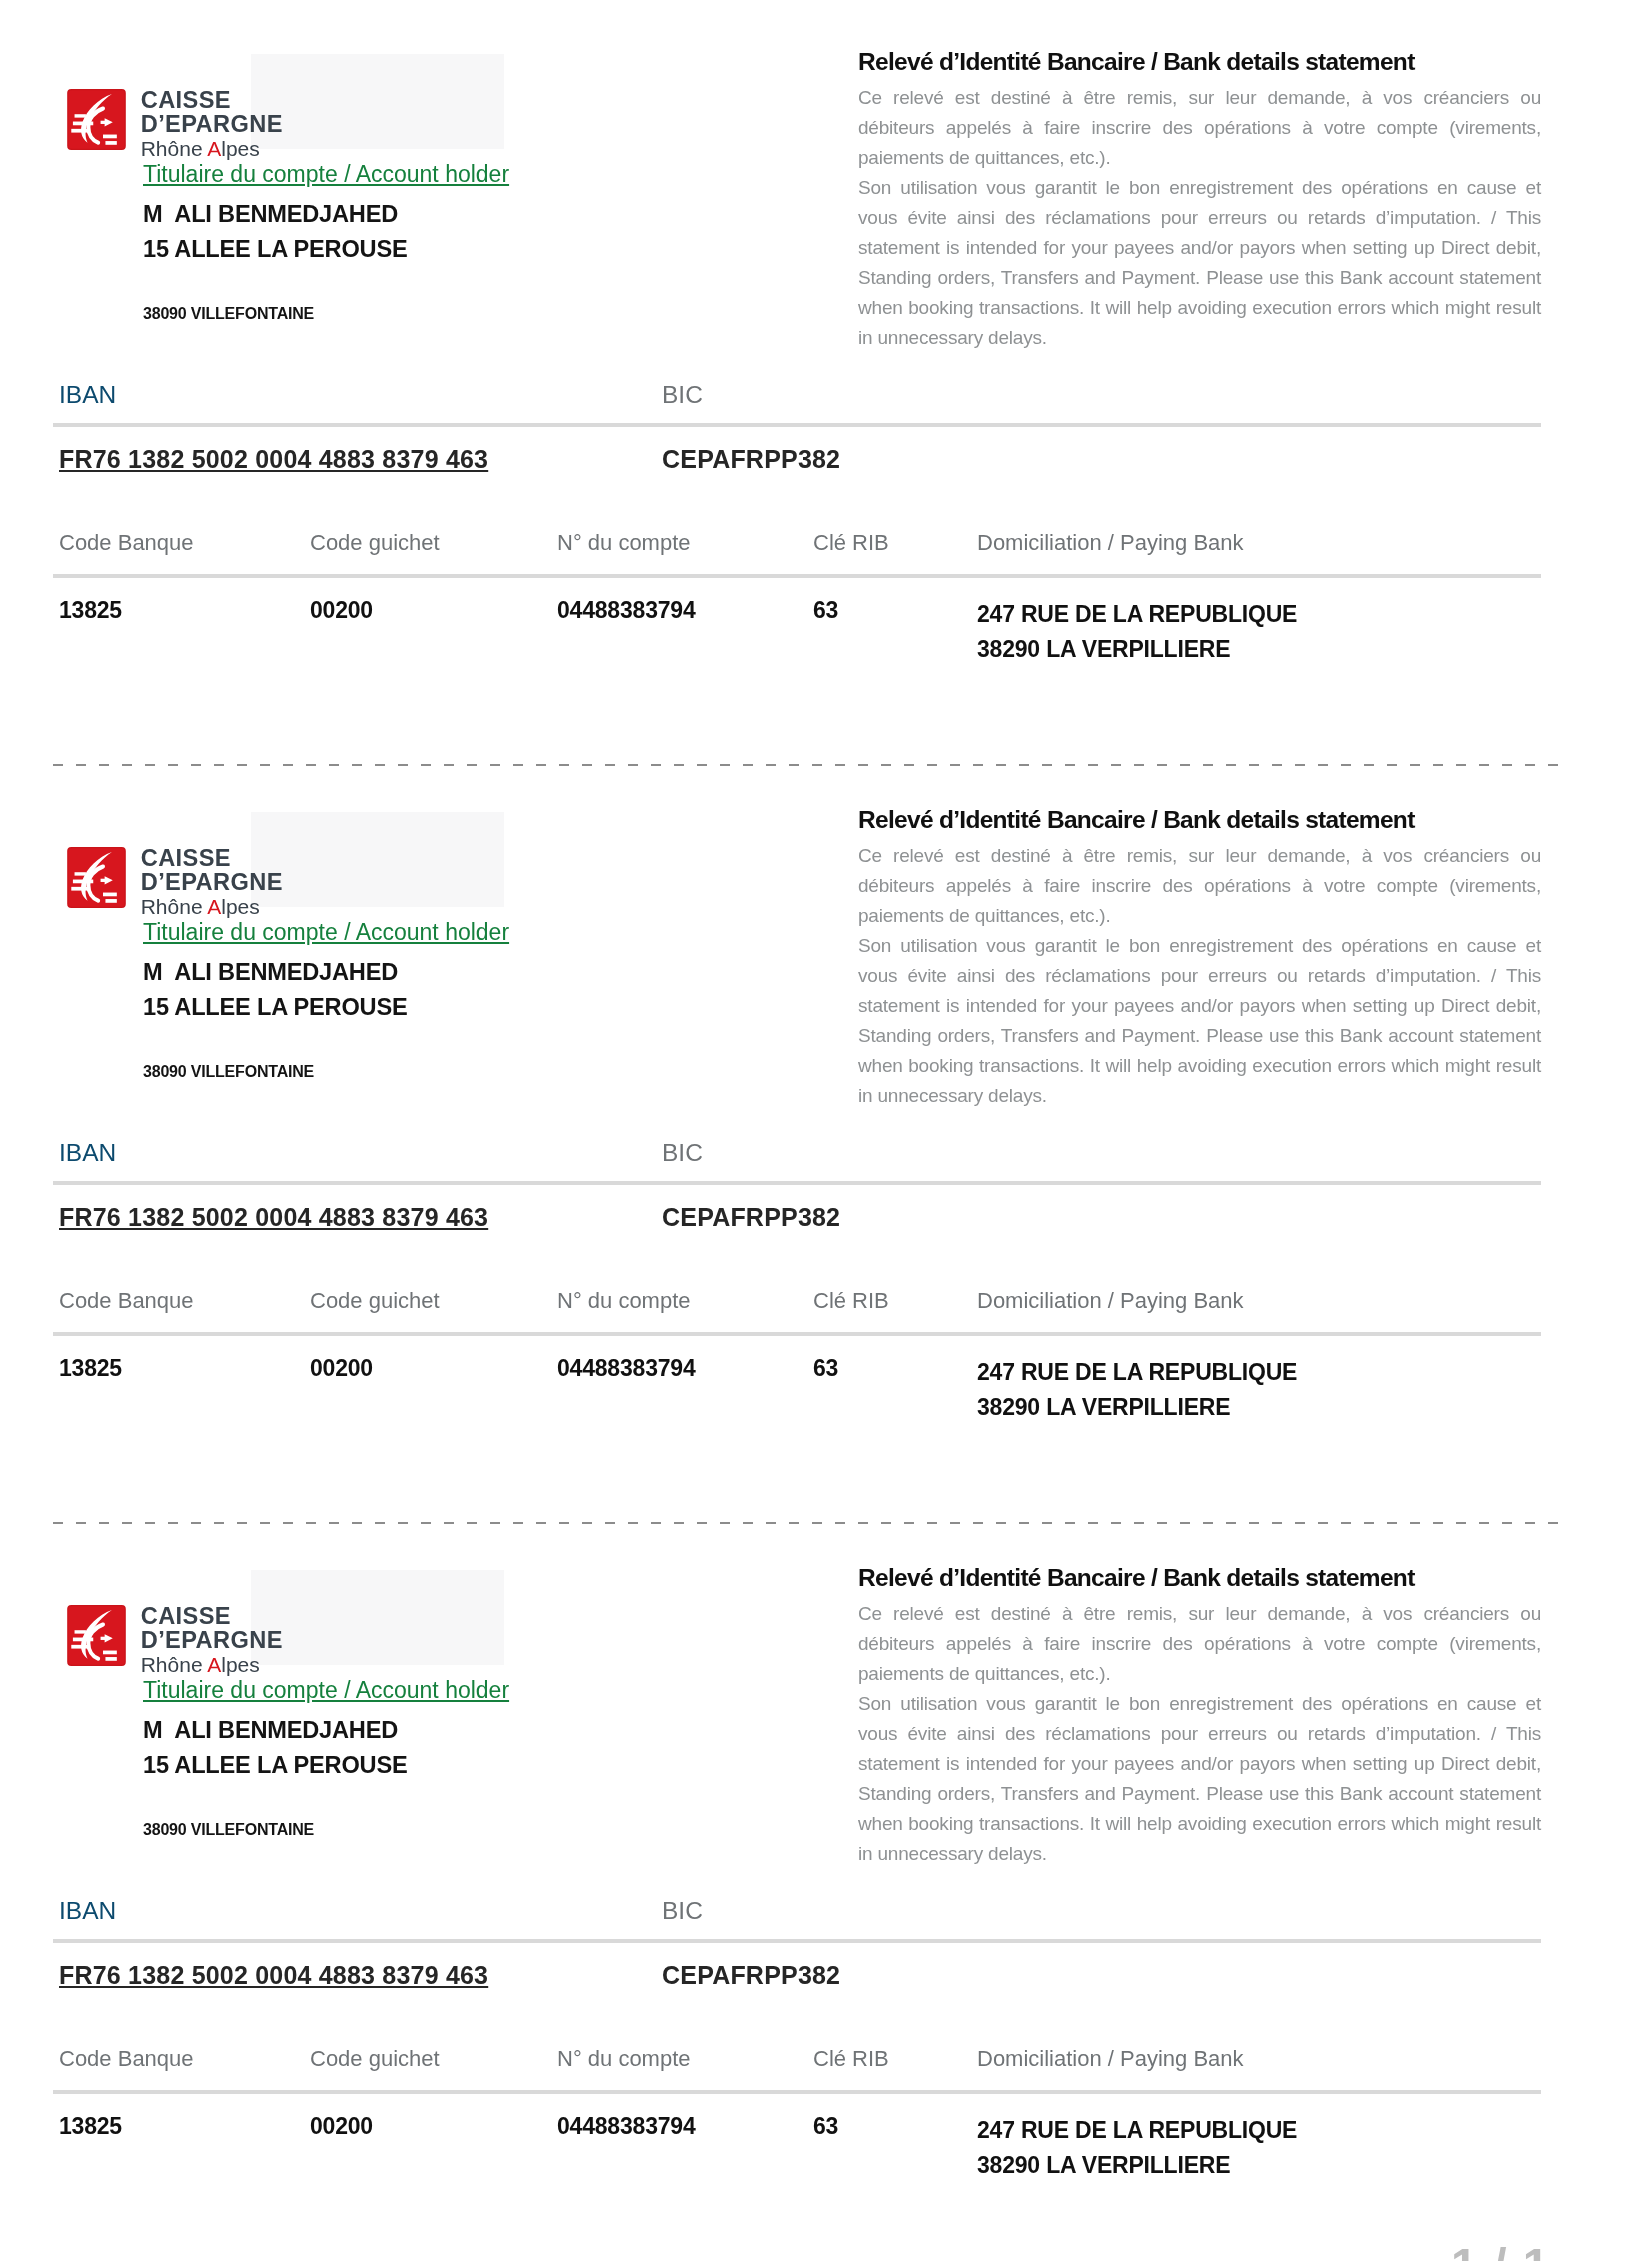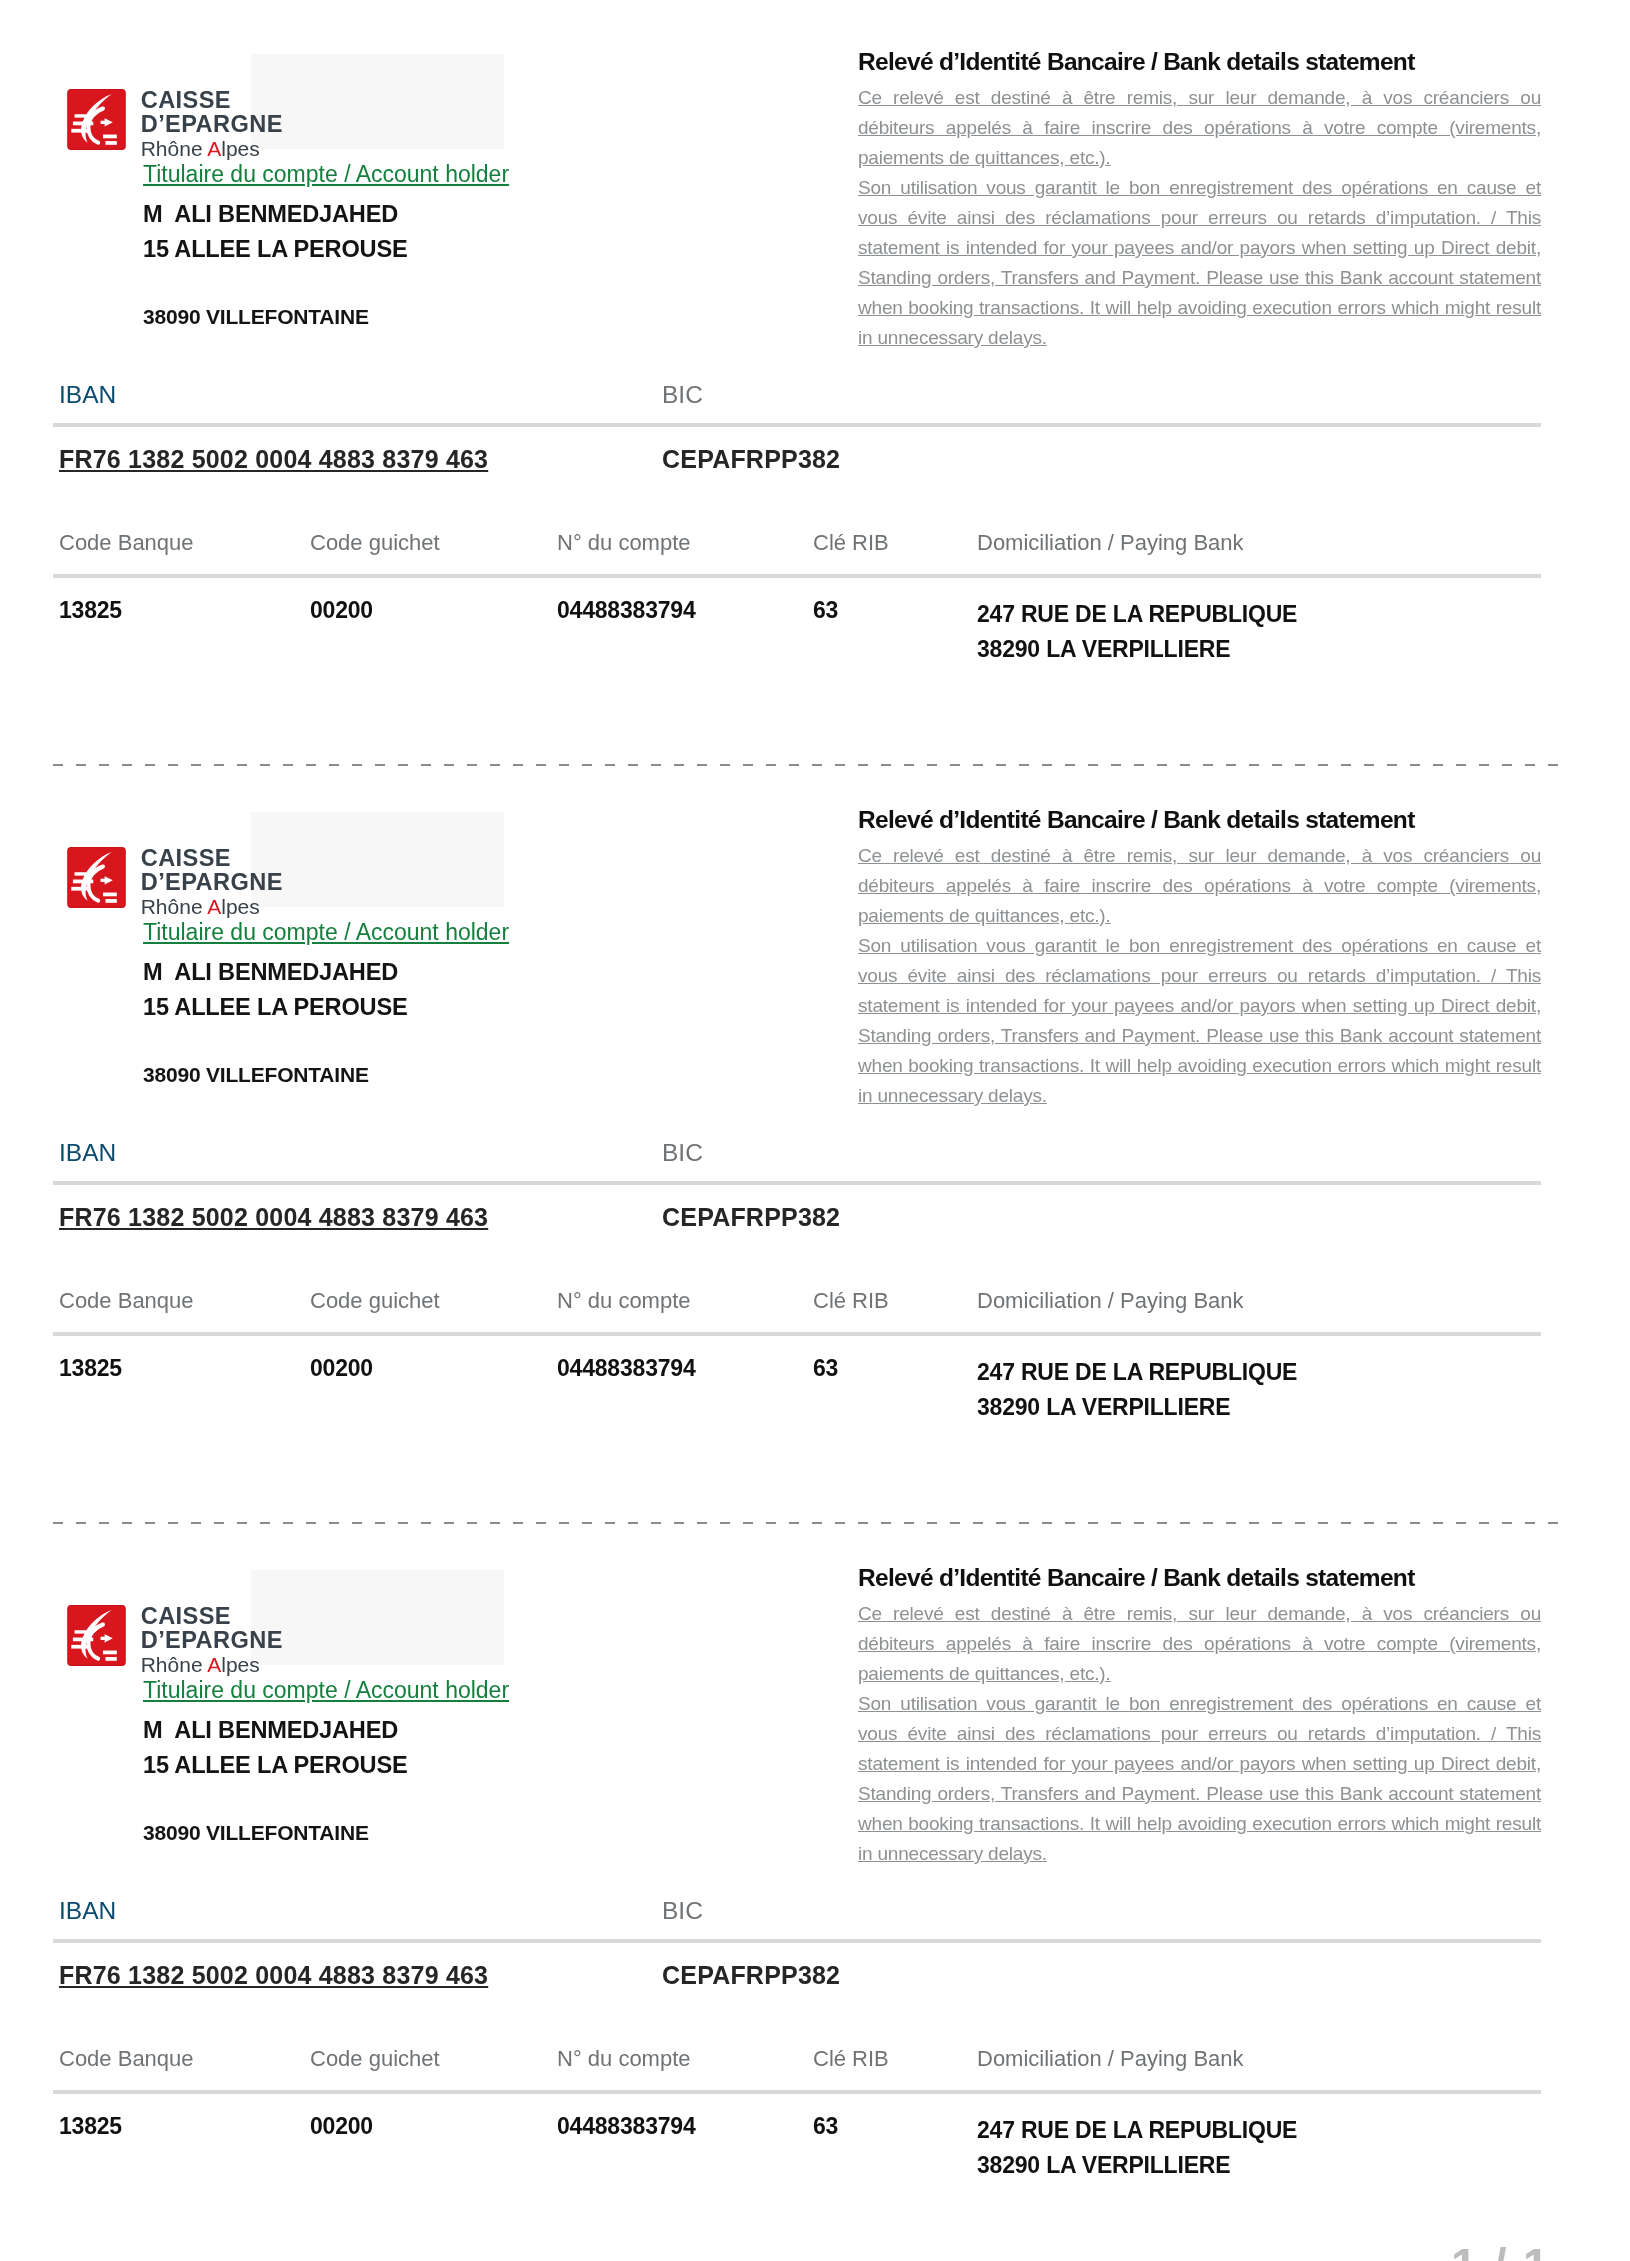--- a/index.html
+++ b/index.html
@@ -23,26 +23,26 @@
   .logo-mark svg{display:block;width:59px;height:61px;}
   .brand{margin-left:14.7px;padding-top:0px;line-height:1;}
   .brand-l1{font-size:23.6px;font-weight:700;color:#39424b;letter-spacing:0.4px;line-height:23.6px;}
   .brand-region{font-size:21px;font-weight:400;color:#39424b;line-height:24.5px;margin-top:0.8px;}
   .brand-region .accent{color:#d7161e;}
 
   
   .holder-label{position:absolute;left:143px;top:161px;font-size:23px;color:#15803d;text-decoration:underline;}
   .holder-name{position:absolute;left:143px;top:201px;font-size:23.6px;font-weight:600;color:#141414;white-space:pre;letter-spacing:-0.2px;}
   .holder-address{position:absolute;left:143px;top:236px;font-size:23.6px;font-weight:600;color:#141414;letter-spacing:-0.2px;text-align:center;}
-  .holder-city{position:absolute;left:143px;top:305px;font-size:21px;font-weight:600;color:#141414;letter-spacing:-0.2px;}
+  .holder-city{position:absolute;left:143px;top:305px;font-size:16px;font-weight:600;color:#141414;letter-spacing:-0.2px;}
 
   
   .rib-title{position:absolute;left:858px;top:47px;width:689px;margin:0;font-size:24.5px;font-weight:700;color:#101010;letter-spacing:-0.7px;line-height:29px;}
   .rib-paragraphs{position:absolute;left:858px;top:83px;width:683px;font-size:19px;line-height:30px;color:#8e9193;text-align:justify;letter-spacing:-0.2px;}
-  .rib-paragraphs p{margin:0;text-decoration:underline;}
+  .rib-paragraphs p{margin:0;}
 
   
   .iban-label{position:absolute;left:59px;top:381px;font-size:24.5px;color:#0c4a6e;}
   .bic-label{position:absolute;left:662px;top:381px;font-size:24.5px;color:#6f7376;}
   .rule{position:absolute;left:53px;width:1488px;height:4.1px;background:#d9d9d9;}
   .rule-iban{top:423px;}
   .iban-value{position:absolute;left:59px;top:445px;font-size:25px;font-weight:600;color:#262626;letter-spacing:0.2px;text-decoration:underline;}
   .bic-value{position:absolute;left:662px;top:445px;font-size:25px;font-weight:600;color:#262626;letter-spacing:0.2px;}
 
   

